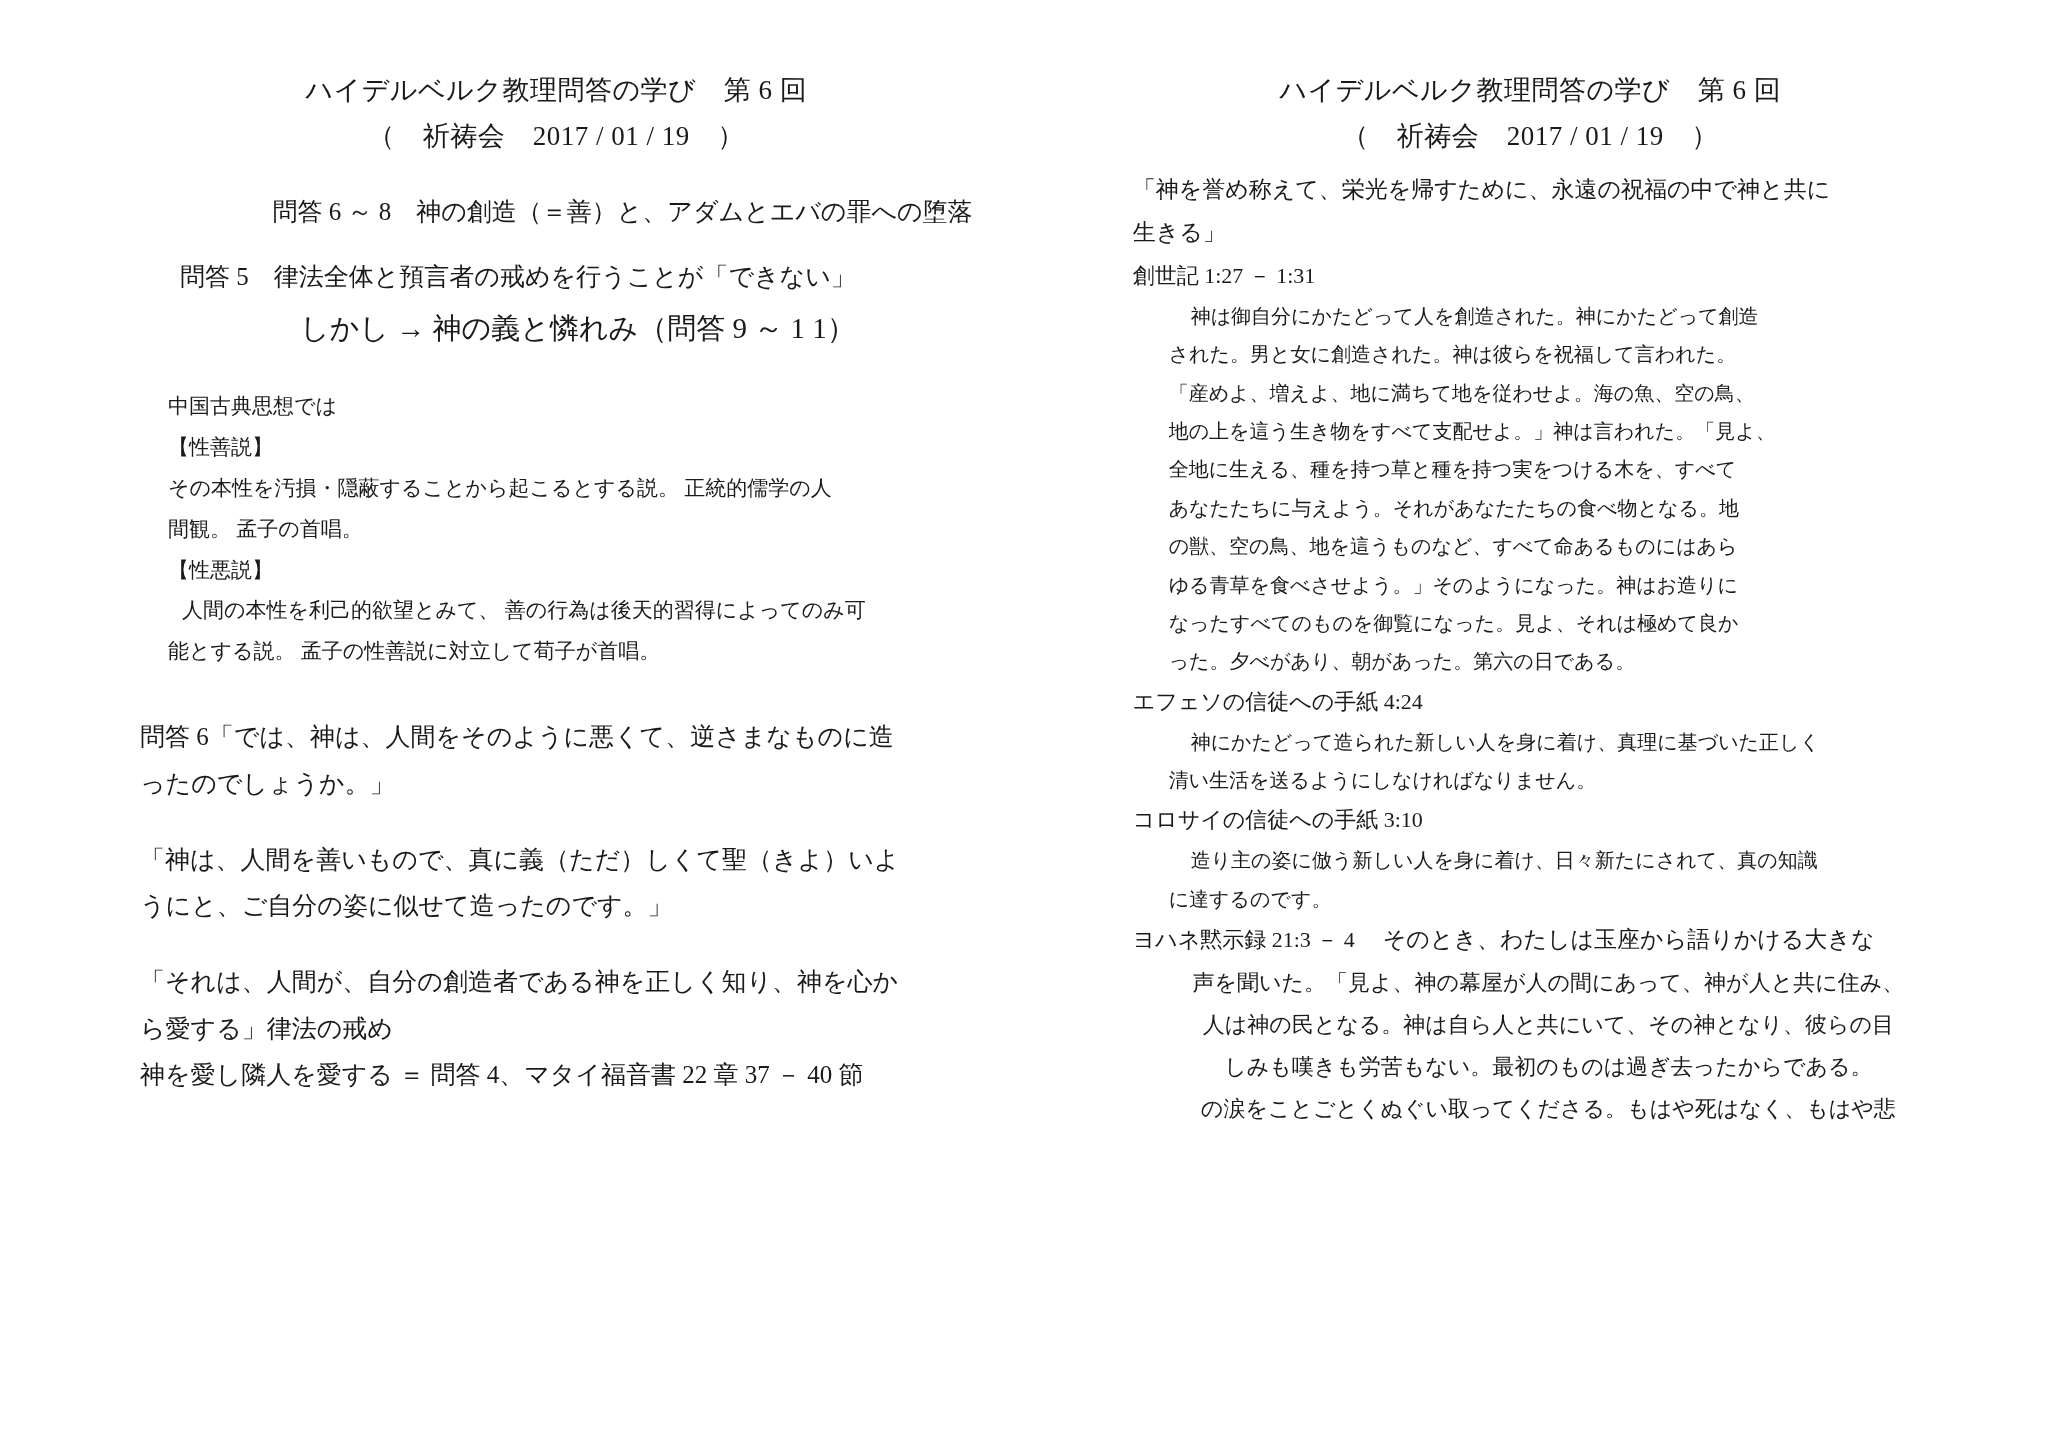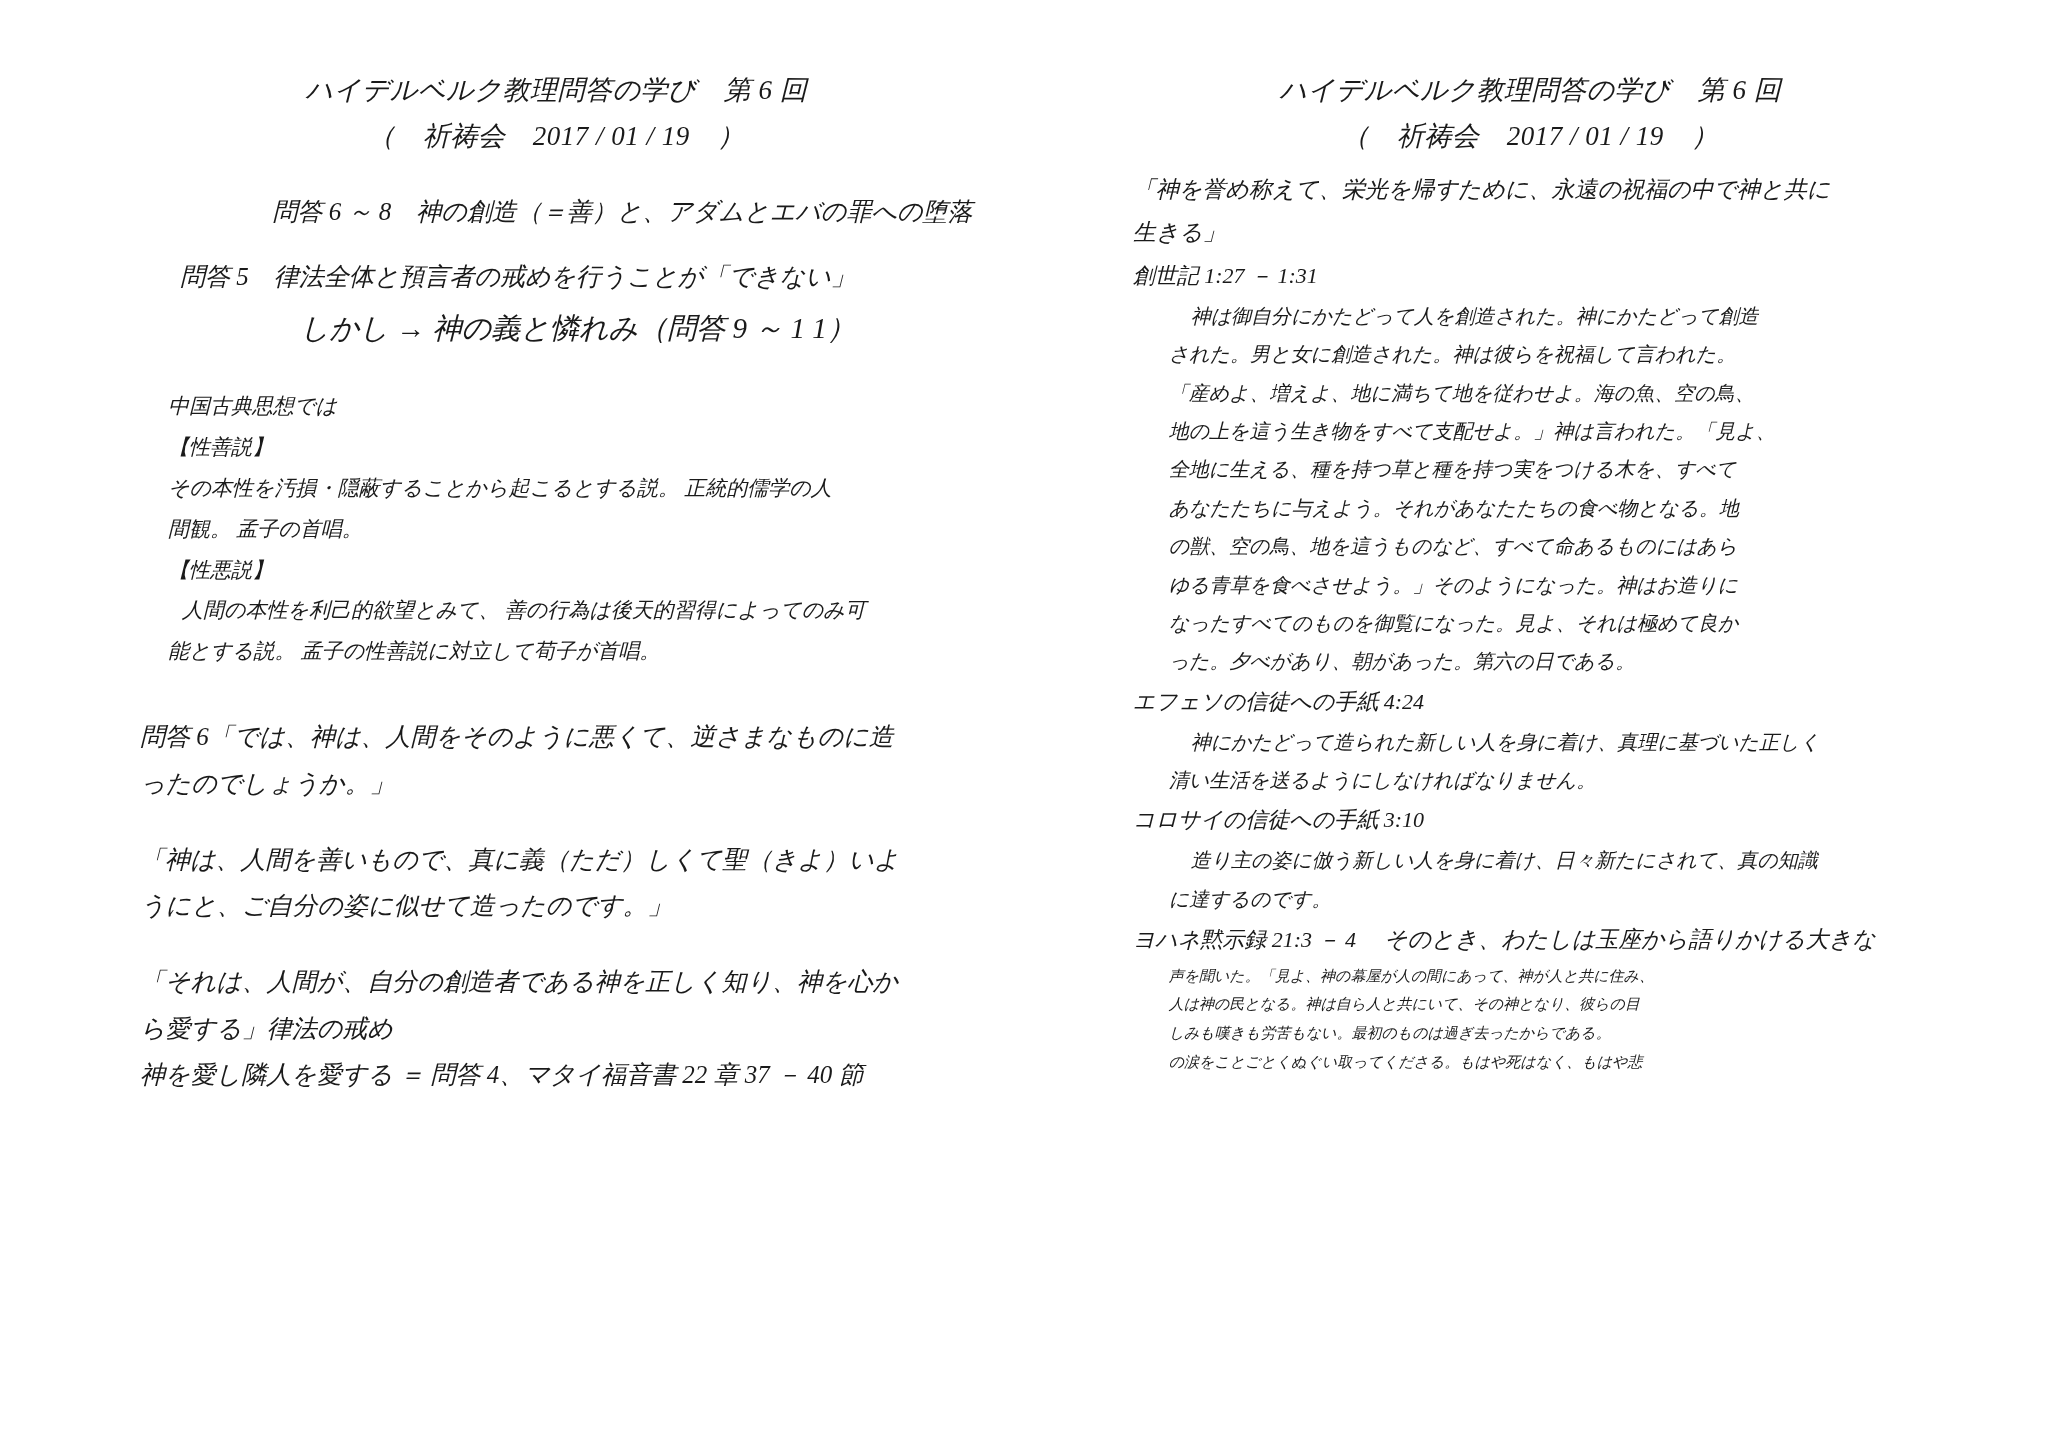--- a/index.html
+++ b/index.html
@@ -17,21 +17,20 @@
   .page {
     width: 2048px;
     height: 1449px;
     display: flex;
     box-sizing: border-box;
     padding: 70px 60px 40px 60px;
   }
   .column {
     box-sizing: border-box;
     position: relative;
-    font-style: italic;
   }
   .col-left {
     width: 1024px;
     padding-left: 80px;
     padding-right: 50px;
   }
   .col-right {
     width: 1024px;
     padding-left: 110px;
     padding-right: 60px;
@@ -113,25 +112,26 @@
     font-size: 20px;
     line-height: 1.92;
     margin: 0;
     padding-left: 36px;
     text-indent: 22px;
   }
   .r-body.cont {
     text-indent: 0;
   }
   .r-body-noind {
-    font-size: 15px;
+    font-size: 22px;
     line-height: 1.92;
     margin: 0;
     padding-left: 36px;
     text-indent: 0;
+    text-align: center;
   }
 </style>
 </head>
 <body>
 
 <div class="page">
 
   <div class="column col-left">
     <div class="doc-title">ハイデルベルク教理問答の学び　第 6 回</div>
     <div class="title-line2">（　祈祷会　2017 / 01 / 19　）</div>

